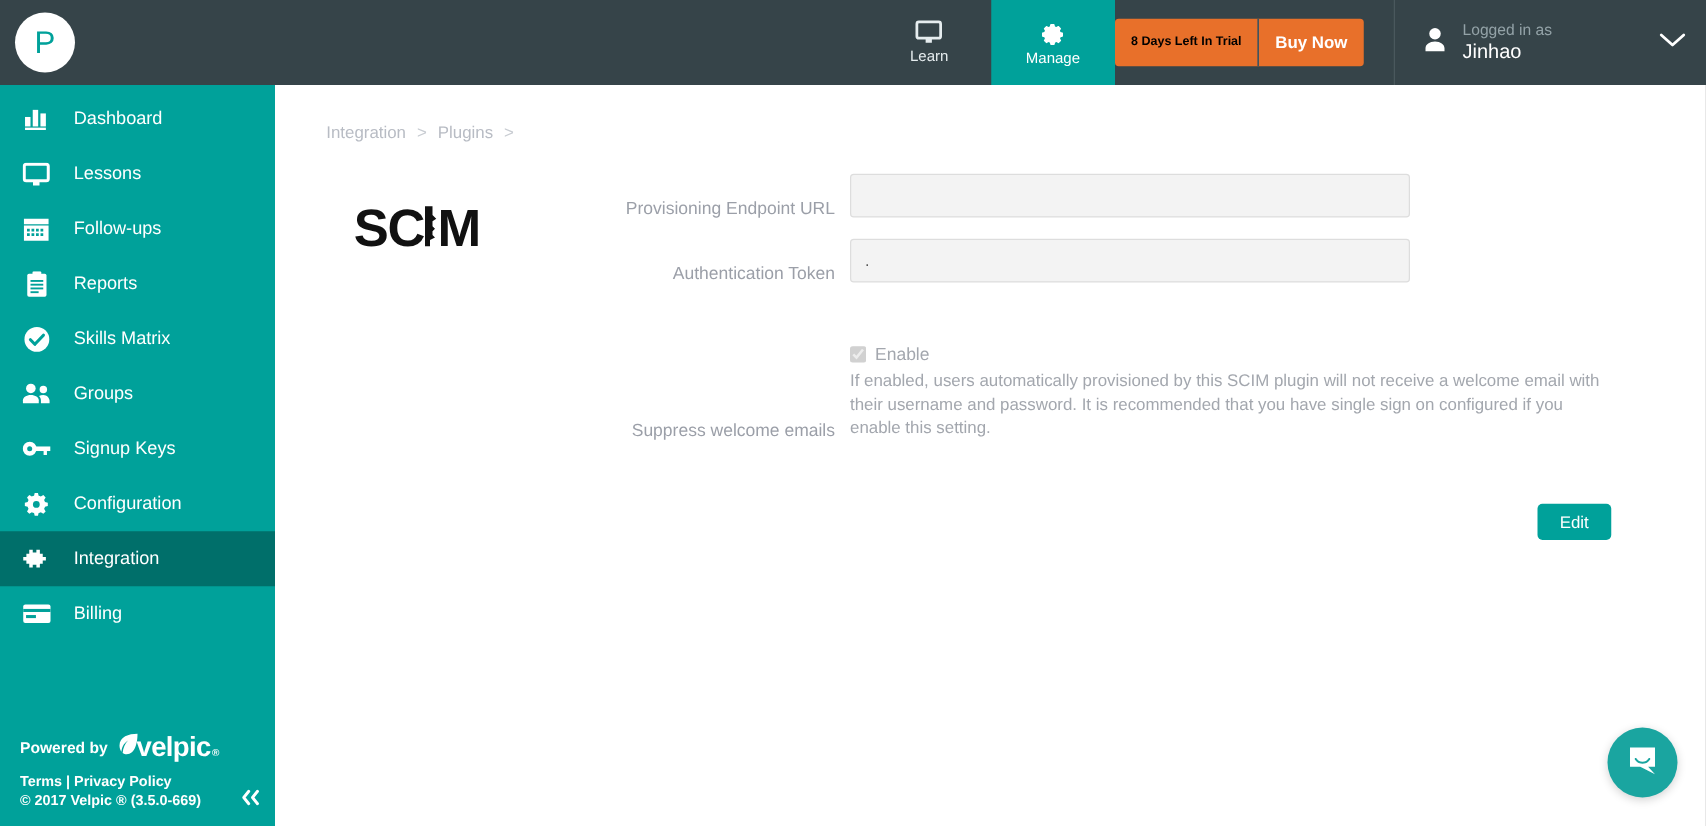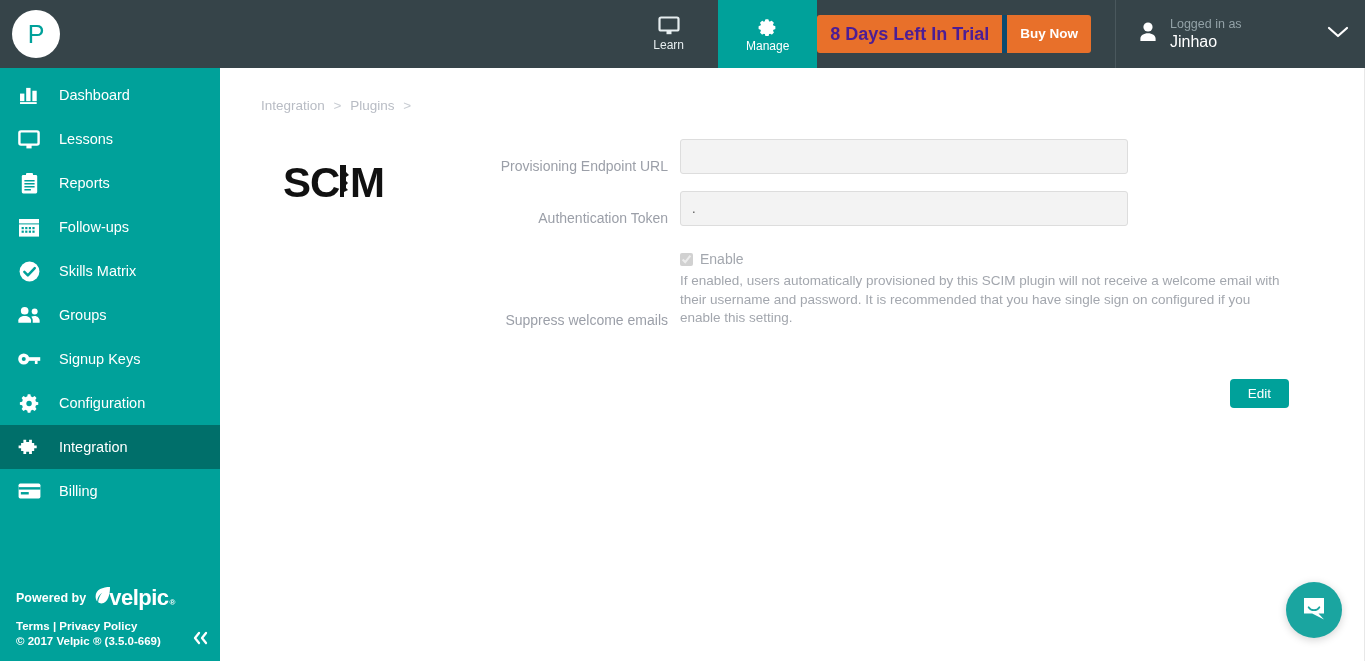--- a/index.html
+++ b/index.html
@@ -35,23 +35,23 @@
     cursor: pointer;
   }
   .top-tab.active { background: #00a19a; color: #ffffff; }
   .top-tab svg { display: block; }
   .trial-box {
     display: flex; align-items: center; align-self: center;
     height: 38px; background: #e8702a; border-radius: 3px;
     margin-right: 24px; overflow: hidden;
   }
   .trial-days {
-    color: #4c1d95; font-size: 18px; font-weight: bold;
+    color: #000000; font-size: 10px; font-weight: bold;
     padding: 0 13px; line-height: 38px;
-    border-right: 5px solid #0c4a6e;
+    border-right: 1px solid #0c4a6e;
   }
   .trial-buy {
     color: #ffffff; font-size: 13.5px; font-weight: bold;
     padding: 0 13px; line-height: 38px; cursor: pointer;
   }
   .user-zone {
     display: flex; align-items: center; gap: 12px;
     border-left: 1px solid #4a585d;
     padding: 0 16px 0 22px; min-width: 250px;
     cursor: pointer;
@@ -125,21 +125,21 @@
     padding-right: 12px; padding-top: 10px;
     font-size: 14px; color: #9b9fa8;
   }
   .form-control { flex: 1 1 auto; max-width: 448px; }
   .text-input {
     width: 100%; height: 35px;
     background: #f3f3f3; border: 1px solid #dddddd; border-radius: 3px;
     padding: 0 11px; font-size: 13px; color: #555555;
     font-family: "Liberation Sans", sans-serif;
   }
-  .checkbox-row { display: flex; align-items: center; gap: 7px; padding-top: 8px; }
+  .checkbox-row { display: flex; align-items: center; gap: 7px; padding-top: 8px; margin-top: 24px; }
   .checkbox-row input[type=checkbox] { width: 13px; height: 13px; margin: 0; }
   .checkbox-label { font-size: 14px; color: #a3a7ae; }
   .help-text {
     font-size: 13.5px; color: #a3a7ae; line-height: 18.5px;
     max-width: 605px; padding-top: 5px;
   }
   .actions { display: flex; justify-content: flex-end; padding: 34px 31px 0 0; }
   .edit-btn {
     background: #00a19a; color: #ffffff; border: none; border-radius: 4px;
     height: 29px; padding: 0 18px; font-size: 13.5px; cursor: pointer;
@@ -231,36 +231,20 @@
       </div>
 
       <div class="nav-item">
         <span class="nav-icon">
           <svg width="22" height="19" viewBox="0 0 22 19" fill="none">
             <rect x="1.4" y="1.4" width="19.2" height="13.2" rx="1.6" stroke="#ffffff" stroke-width="2.4"></rect>
             <rect x="8.4" y="15" width="5.2" height="3.4" fill="#ffffff"></rect>
           </svg>
         </span>
         <span>Lessons</span>
-      </div>
-
-      <div class="nav-item">
-        <span class="nav-icon">
-          <svg width="17" height="21" viewBox="0 0 17 21" fill="#ffffff">
-            <rect x="5" y="0" width="7" height="3.4" rx="1"></rect>
-            <rect x="0.8" y="2" width="15.4" height="18.4" rx="1.4"></rect>
-            <g fill="#00a19a">
-              <rect x="3.4" y="7" width="10.2" height="1.5"></rect>
-              <rect x="3.4" y="10" width="10.2" height="1.5"></rect>
-              <rect x="3.4" y="13" width="10.2" height="1.5"></rect>
-              <rect x="3.4" y="16" width="6.5" height="1.5"></rect>
-            </g>
-          </svg>
-        </span>
-        <span>Reports</span>
       </div>
 
       <div class="nav-item">
         <span class="nav-icon">
           <svg width="20" height="19" viewBox="0 0 20 19" fill="#ffffff">
             <rect x="0" y="1" width="20" height="4.4"></rect>
             <rect x="0" y="6.4" width="20" height="12.2"></rect>
             <g fill="#00a19a">
               <rect x="2.6" y="9" width="2.2" height="2.2"></rect>
               <rect x="6.2" y="9" width="2.2" height="2.2"></rect>
@@ -271,20 +255,36 @@
               <rect x="9.8" y="12.6" width="2.2" height="2.2"></rect>
               <rect x="13.4" y="12.6" width="2.2" height="2.2"></rect>
             </g>
           </svg>
         </span>
         <span>Follow-ups</span>
       </div>
 
       <div class="nav-item">
         <span class="nav-icon">
+          <svg width="17" height="21" viewBox="0 0 17 21" fill="#ffffff">
+            <rect x="5" y="0" width="7" height="3.4" rx="1"></rect>
+            <rect x="0.8" y="2" width="15.4" height="18.4" rx="1.4"></rect>
+            <g fill="#00a19a">
+              <rect x="3.4" y="7" width="10.2" height="1.5"></rect>
+              <rect x="3.4" y="10" width="10.2" height="1.5"></rect>
+              <rect x="3.4" y="13" width="10.2" height="1.5"></rect>
+              <rect x="3.4" y="16" width="6.5" height="1.5"></rect>
+            </g>
+          </svg>
+        </span>
+        <span>Reports</span>
+      </div>
+
+      <div class="nav-item">
+        <span class="nav-icon">
           <svg width="21" height="21" viewBox="0 0 22 22">
             <circle cx="11" cy="11" r="10.4" fill="#ffffff"></circle>
             <path d="M5.6 11.3l3.7 3.8 7.2-7.6" stroke="#00a19a" stroke-width="2.6" fill="none" stroke-linecap="round" stroke-linejoin="round"></path>
           </svg>
         </span>
         <span>Skills Matrix</span>
       </div>
 
 
       <div class="nav-item">

